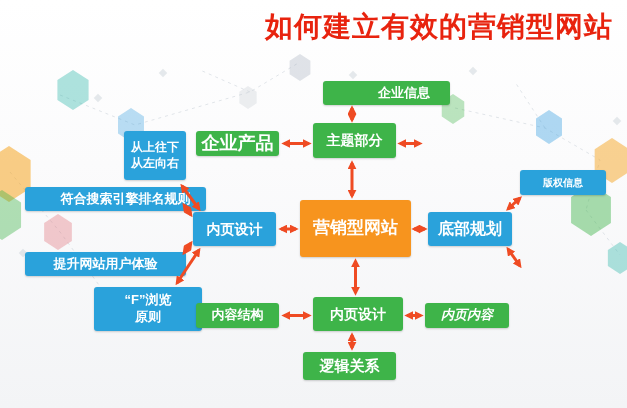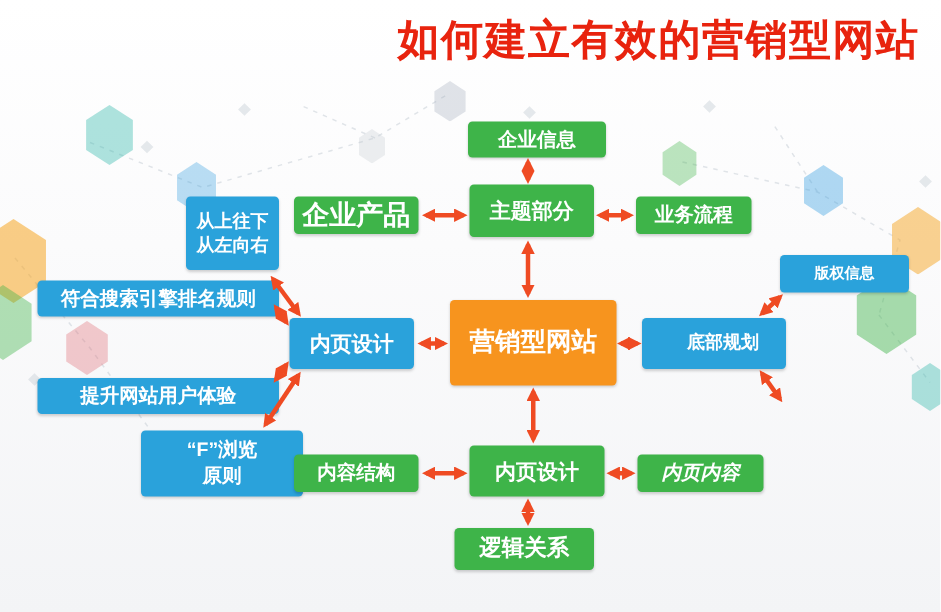--- a/index.html
+++ b/index.html
@@ -29,29 +29,29 @@
   
   .node {
     position:absolute; display:flex; align-items:center; justify-content:center;
     color:#fff; font-weight:bold; text-align:center; border-radius:3px;
     white-space:pre-line; line-height:1.3; box-shadow:0 1px 2px rgba(0,0,0,.18);
   }
   .green  { background:#3eb449; }
   .blue   { background:#2aa2db; }
   .orange { background:#f7941e; }
 
-  .n-company-info      { left:312px; top:81px;  width:92px;  height:24px; font-size:13px; }
+  .n-company-info      { left:323px; top:81px;  width:92px;  height:24px; font-size:13px;padding-left:35px; }
   .n-theme             { left:313px; top:123px; width:83px;  height:35px; font-size:14px; }
   .n-product           { left:196px; top:131px; width:83px;  height:25px; font-size:18px; }
   .n-flow              { left:424px; top:131px; width:77px;  height:25px; font-size:13px; }
   .n-topdown           { left:124px; top:131px; width:62px;  height:49px; font-size:12px; }
-  .n-seo               { left:25px;  top:187px; width:161px; height:24px; font-size:13px; }
+  .n-seo               { left:25px;  top:187px; width:161px; height:24px; font-size:13px;padding-left:20px; }
   .n-design-left       { left:193px; top:212px; width:83px;  height:34px; font-size:14px; }
   .n-center            { left:300px; top:200px; width:111px; height:57px; font-size:17px; }
-  .n-bottomplan        { left:428px; top:212px; width:84px;  height:34px; font-size:12px;padding-left:12px; }
+  .n-bottomplan        { left:428px; top:212px; width:84px;  height:34px; font-size:16px; }
   .n-copyright         { left:520px; top:170px; width:86px;  height:25px; font-size:10px; }
   .n-friendlink        { left:520px; top:270px; width:86px;  height:25px; font-size:13px; }
   .n-ux                { left:25px;  top:252px; width:161px; height:24px; font-size:13px; }
   .n-fbrowse           { left:94px;  top:287px; width:108px;  height:44px; font-size:13px; }
   .n-design-bottom     { left:313px; top:297px; width:90px;  height:34px; font-size:14px; }
   .n-content-structure { left:196px; top:303px; width:83px;  height:25px; font-size:13px; }
   .n-inner-content     { left:425px; top:303px; width:84px;  height:25px; font-size:13px;font-style:italic; }
   .n-logic             { left:303px; top:352px; width:93px;  height:28px; font-size:15px; }
 </style>
 </head>
@@ -87,21 +87,20 @@
   <div class="dot" style="left:350px;top:72px"></div>
   <div class="dot" style="left:470px;top:68px"></div>
   <div class="dot" style="left:614px;top:118px"></div>
   <div class="dot" style="left:20px;top:250px"></div>
 
   <h1 class="title">如何建立有效的营销型网站</h1>
 
   <div class="node green  n-company-info">企业信息</div>
   <div class="node green  n-theme">主题部分</div>
   <div class="node green  n-product">企业产品</div>
-  <div class="node green  n-flow">业务流程</div>
   <div class="node blue   n-topdown">从上往下
 从左向右</div>
   <div class="node blue   n-seo">符合搜索引擎排名规则</div>
   <div class="node blue   n-design-left">内页设计</div>
   <div class="node orange n-center">营销型网站</div>
   <div class="node blue   n-bottomplan">底部规划</div>
   <div class="node blue   n-copyright">版权信息</div>
   <div class="node blue   n-ux">提升网站用户体验</div>
   <div class="node blue   n-fbrowse">“F”浏览
 原则</div>

